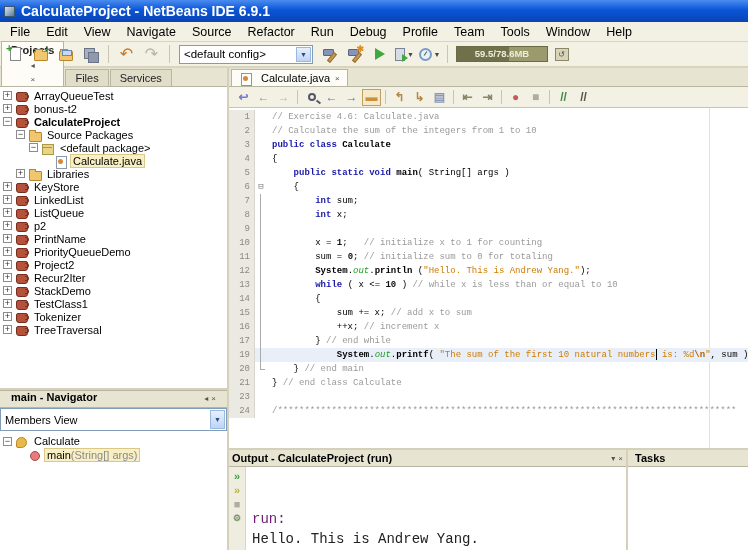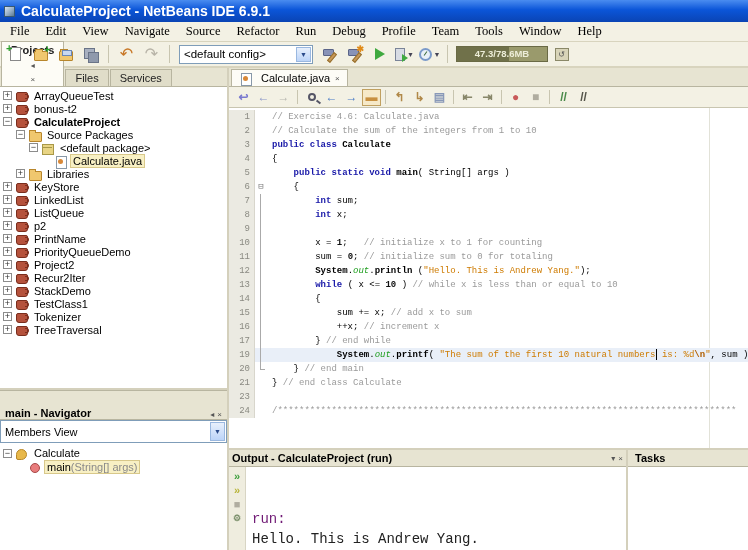--- a/index.html
+++ b/index.html
@@ -6,21 +6,21 @@
   html,body { width:748px; height:550px; overflow:hidden; }
   body { font-family:"Liberation Sans", sans-serif; background:#ECE9D8; position:relative; font-size:11px; }
 
   
   .title-bar { height:22px; background:linear-gradient(180deg,#4A8CF0 0%,#0B55D8 45%,#0A44B4 100%);
     color:#fff; font-weight:bold; font-size:14px; display:flex; align-items:center; padding-left:4px; gap:6px; }
   .nb-cube { width:11px; height:11px; background:linear-gradient(135deg,#D8E4F0,#8FA8C0 60%,#5A7890); border:1px solid #3A5870; transform:rotate(0deg); flex:none; }
 
   
   .menu-bar { height:20px; background:#F3F1E4; border-bottom:1px solid #D8D4BE; display:flex; align-items:center; padding-left:2px; font-size:12.5px; color:#000; }
-  .menu-item { padding:14px 8px; cursor:default;font-family:Liberation Serif, serif; }
+  .menu-item { padding:14px 8px; cursor:default; }
 
   
   .toolbar { height:26px; background:#F3F1E4; border-bottom:2px solid #D8D4BE; display:flex; align-items:center; padding:0 4px; gap:2px; }
   .tb-btn { width:23px; height:22px; display:flex; align-items:center; justify-content:center; position:relative; }
   .tb-sep { width:1px; height:18px; background:#C8C5B0; margin:0 4px; flex:none; }
   .gl { font-size:16px; line-height:16px; }
   .i-page { width:11px; height:14px; background:#fff; border:1px solid #888; position:relative; }
   .i-page::before { content:"+"; position:absolute; left:-5px; top:-6px; color:#2C9E2C; font-weight:bold; font-size:11px; }
   .i-folder { width:14px; height:10px; background:#F0C76E; border:1px solid #B8862C; border-radius:1px; position:relative; margin-top:3px; }
   .i-folder::before { content:""; position:absolute; top:-3px; left:0; width:6px; height:2px; background:#F0C76E; border:1px solid #B8862C; border-bottom:none; }
@@ -70,21 +70,21 @@
   .t-package::after { content:""; position:absolute; left:1px; top:5px; width:10px; height:1px; background:#A89848; }
   .t-java::before { content:""; position:absolute; left:2px; top:1px; width:9px; height:11px; background:#fff; border:1px solid #8898A8; }
   .t-java::after { content:""; position:absolute; left:4px; top:4px; width:5px; height:5px; background:#D88838; border-radius:50%; }
   .t-class::before { content:""; position:absolute; left:1px; top:2px; width:9px; height:9px; background:#E8B84A; border:1px solid #B8882A; border-radius:50% 50% 50% 2px; }
   .t-method::before { content:""; position:absolute; left:2px; top:2px; width:8px; height:8px; background:#E87C7C; border:1px solid #A84848; border-radius:50%; }
   .tree-label { padding:0 2px; }
   .tree-label.bold { font-weight:bold; }
   .tree-label.selected { background:#F8F0C4; outline:1px solid #D8C88A; }
   .dim { color:#8A8A8A;margin-top:42px; }
 
-  .nav-header { height:30px; background:#E7E4D2; border-top:1px solid #B8B5A0; border-bottom:1px solid #B8B5A0; display:flex; align-items:flex-end; justify-content:space-between; font-weight:bold; padding:0 5px; }
+  .nav-header { height:18px; background:#E7E4D2; border-top:1px solid #B8B5A0; border-bottom:1px solid #B8B5A0; display:flex; align-items:flex-start; justify-content:space-between; font-weight:bold; padding:0 11px; }
   .nav-dropdown { height:23px; background:#fff; border:1px solid #7F9DB9; display:flex; align-items:center; padding-left:4px; position:relative; font-size:11px; margin:0; }
   .nav-tree { flex:1; padding-top:3px; }
   .nav-tree .tree-row { height:14px; }
 
   
   .ed-tabs { height:19px; background:#E7E4D2; border-bottom:1px solid #B8B5A0; display:flex; align-items:flex-end; padding-left:2px; font-size:11px; }
   .ed-tab { background:#FDFCF6; border:1px solid #B8B5A0; border-bottom:none; padding:2px 7px; display:flex; align-items:center; gap:5px; }
   .ed-toolbar { height:21px; background:#F3F1E4; border-bottom:1px solid #C8C5B0; display:flex; align-items:center; padding-left:5px; gap:1px; }
   .ed-tb-icon { width:19px; height:17px; display:flex; align-items:center; justify-content:center; font-size:12px; font-weight:bold; }
   .ed-tb-icon.pressed { border:1px solid #C0A060; background:#F6E9C8; }
@@ -191,21 +191,21 @@
       <span class="i-debug"></span>
       <span class="dd-caret">▼</span>
     </div>
   <div class="tb-btn">
       <span class="i-profile"></span>
       <span class="dd-caret">▼</span>
     </div>
   <div class="tb-sep"></div>
   <div class="memory-widget">
     <span class="memory-fill"></span>
-    <span class="memory-text">47.3/78.6MB</span>
+    <span class="memory-text">59.5/78.6MB</span>
   </div>
   <div class="tb-btn">
       <span class="i-gc">↺</span>
     </div>
 </div>
 
 <div class="main">
 
   <div class="left-col">
     <div class="win-tabs">

